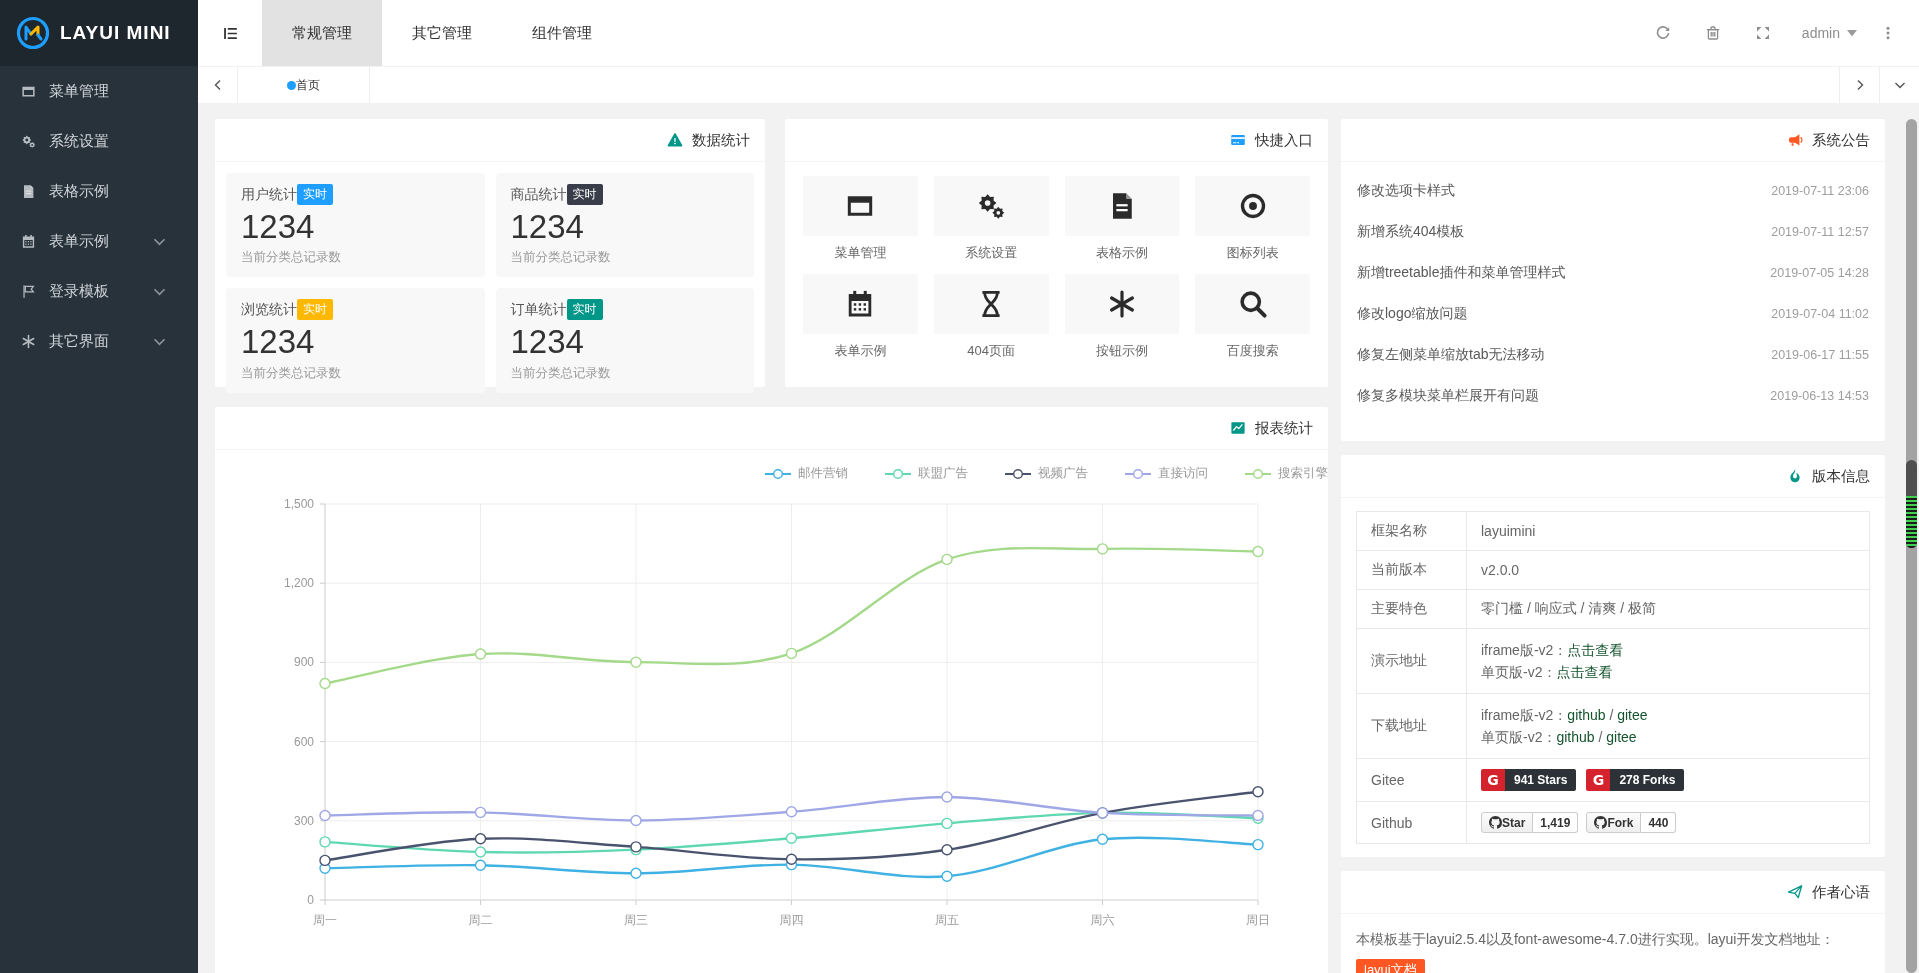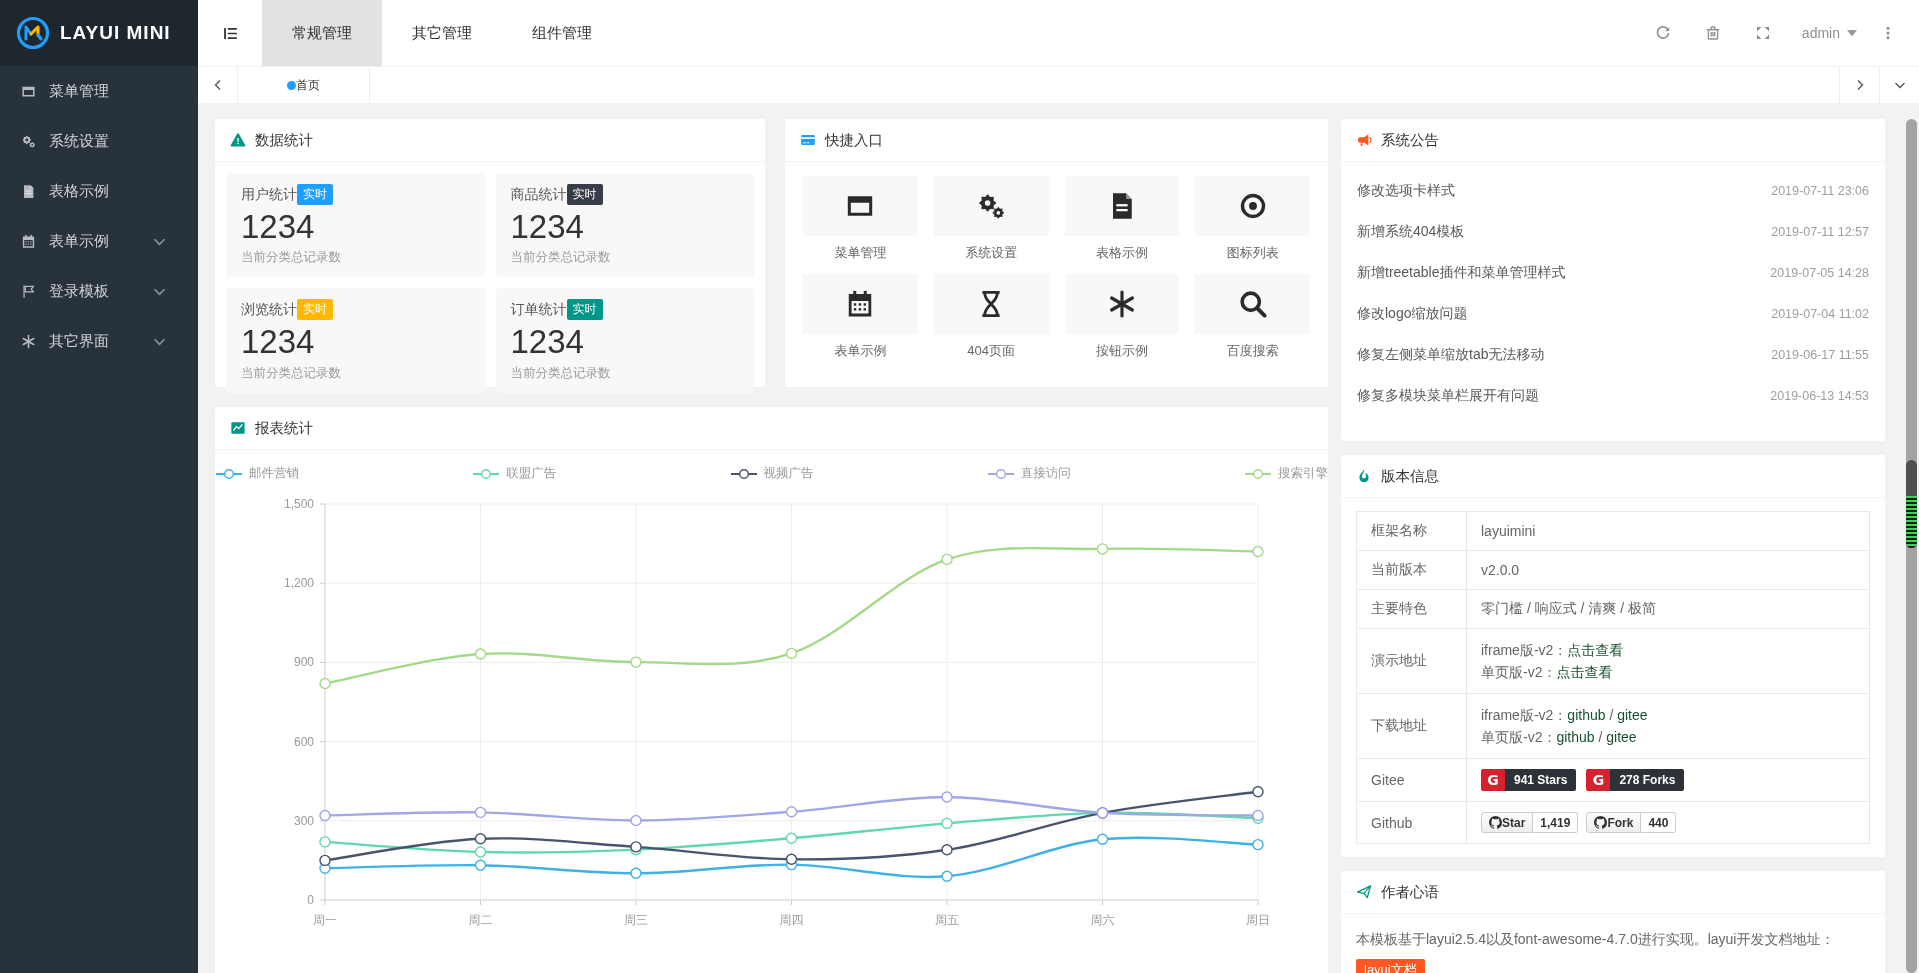--- a/index.html
+++ b/index.html
@@ -38,21 +38,21 @@
   .tab-next, .tab-more { border-left:1px solid #eee; }
   .tab-item { width:132px; display:flex; align-items:center; justify-content:center; font-size:12px; color:#333; border-right:1px solid #eee; cursor:pointer; }
   .tab-dot { width:9px; height:9px; border-radius:50%; background:#1E9FFF; }
   .tab-fill { flex:1; }
 
   
   .content { flex:1; background:#f2f2f2; padding:16px 34px 0 17px; display:flex; gap:13px; overflow:hidden; }
   .col-left { width:1113px; flex:none; }
   .col-right { flex:1; min-width:0; }
   .card { background:#fff; border-radius:2px; }
-  .card-header { height:43px; padding:0 15px; display:flex; align-items:center; gap:9px; font-size:14.5px; color:#333; border-bottom:1px solid #f4f4f4; }
+  .card-header { height:43px; padding:0 15px; display:flex; align-items:center; gap:9px; font-size:14.5px; color:#333; border-bottom:1px solid #f4f4f4;justify-content:flex-end; }
   .card-header .ic svg { width:16px; height:16px; display:block; }
 
   .row-top { display:flex; gap:20px; }
   .stats-card { width:550px; height:268px; }
   .quick-card { flex:1; height:268px; }
 
   .stat-grid { padding:11px; display:grid; grid-template-columns:1fr 1fr; gap:11px; }
   .stat-box { background:#f8f8f8; border-radius:4px; padding:11px 15px; }
   .stat-top { display:flex; align-items:center; }
   .stat-label { font-size:14px; color:#555; }
@@ -60,21 +60,21 @@
   .stat-value { font-size:33px; color:#333; line-height:1.25; margin-top:1px; }
   .stat-cap { font-size:12.5px; color:#9a9a9a; margin-top:2px; }
 
   .quick-grid { padding:14px 18px; display:grid; grid-template-columns:repeat(4,1fr); column-gap:16px; row-gap:12px; }
   .quick-item { text-align:center; cursor:pointer; }
   .quick-tile { background:#f8f8f8; height:60px; display:flex; align-items:center; justify-content:center; color:#2b2b2b; }
   .quick-tile svg { width:30px; height:30px; }
   .quick-label { margin-top:8px; font-size:13px; color:#666; }
 
   .chart-card { margin-top:20px; height:570px; overflow:hidden; }
-  .chart-legend { margin:15px 0 4px; display:flex; justify-content:space-between; gap:16px; }
+  .chart-legend { margin:15px 0 4px; display:flex; justify-content:flex-end; gap:36px; }
   .lg-item { display:flex; align-items:center; gap:6px; cursor:pointer; }
   .lg-txt { font-size:12.5px; color:#999; }
 
   .notice-card { height:322px; overflow:hidden; }
   .notice-list { padding:8px 16px; }
   .notice-row { display:flex; justify-content:space-between; align-items:center; padding:11.5px 0; cursor:pointer; }
   .notice-text { font-size:14px; color:#595959; white-space:nowrap; overflow:hidden; }
   .notice-date { font-size:12.5px; color:#9e9e9e; flex:none; margin-left:10px; }
 
   .version-card { margin-top:14px; }

